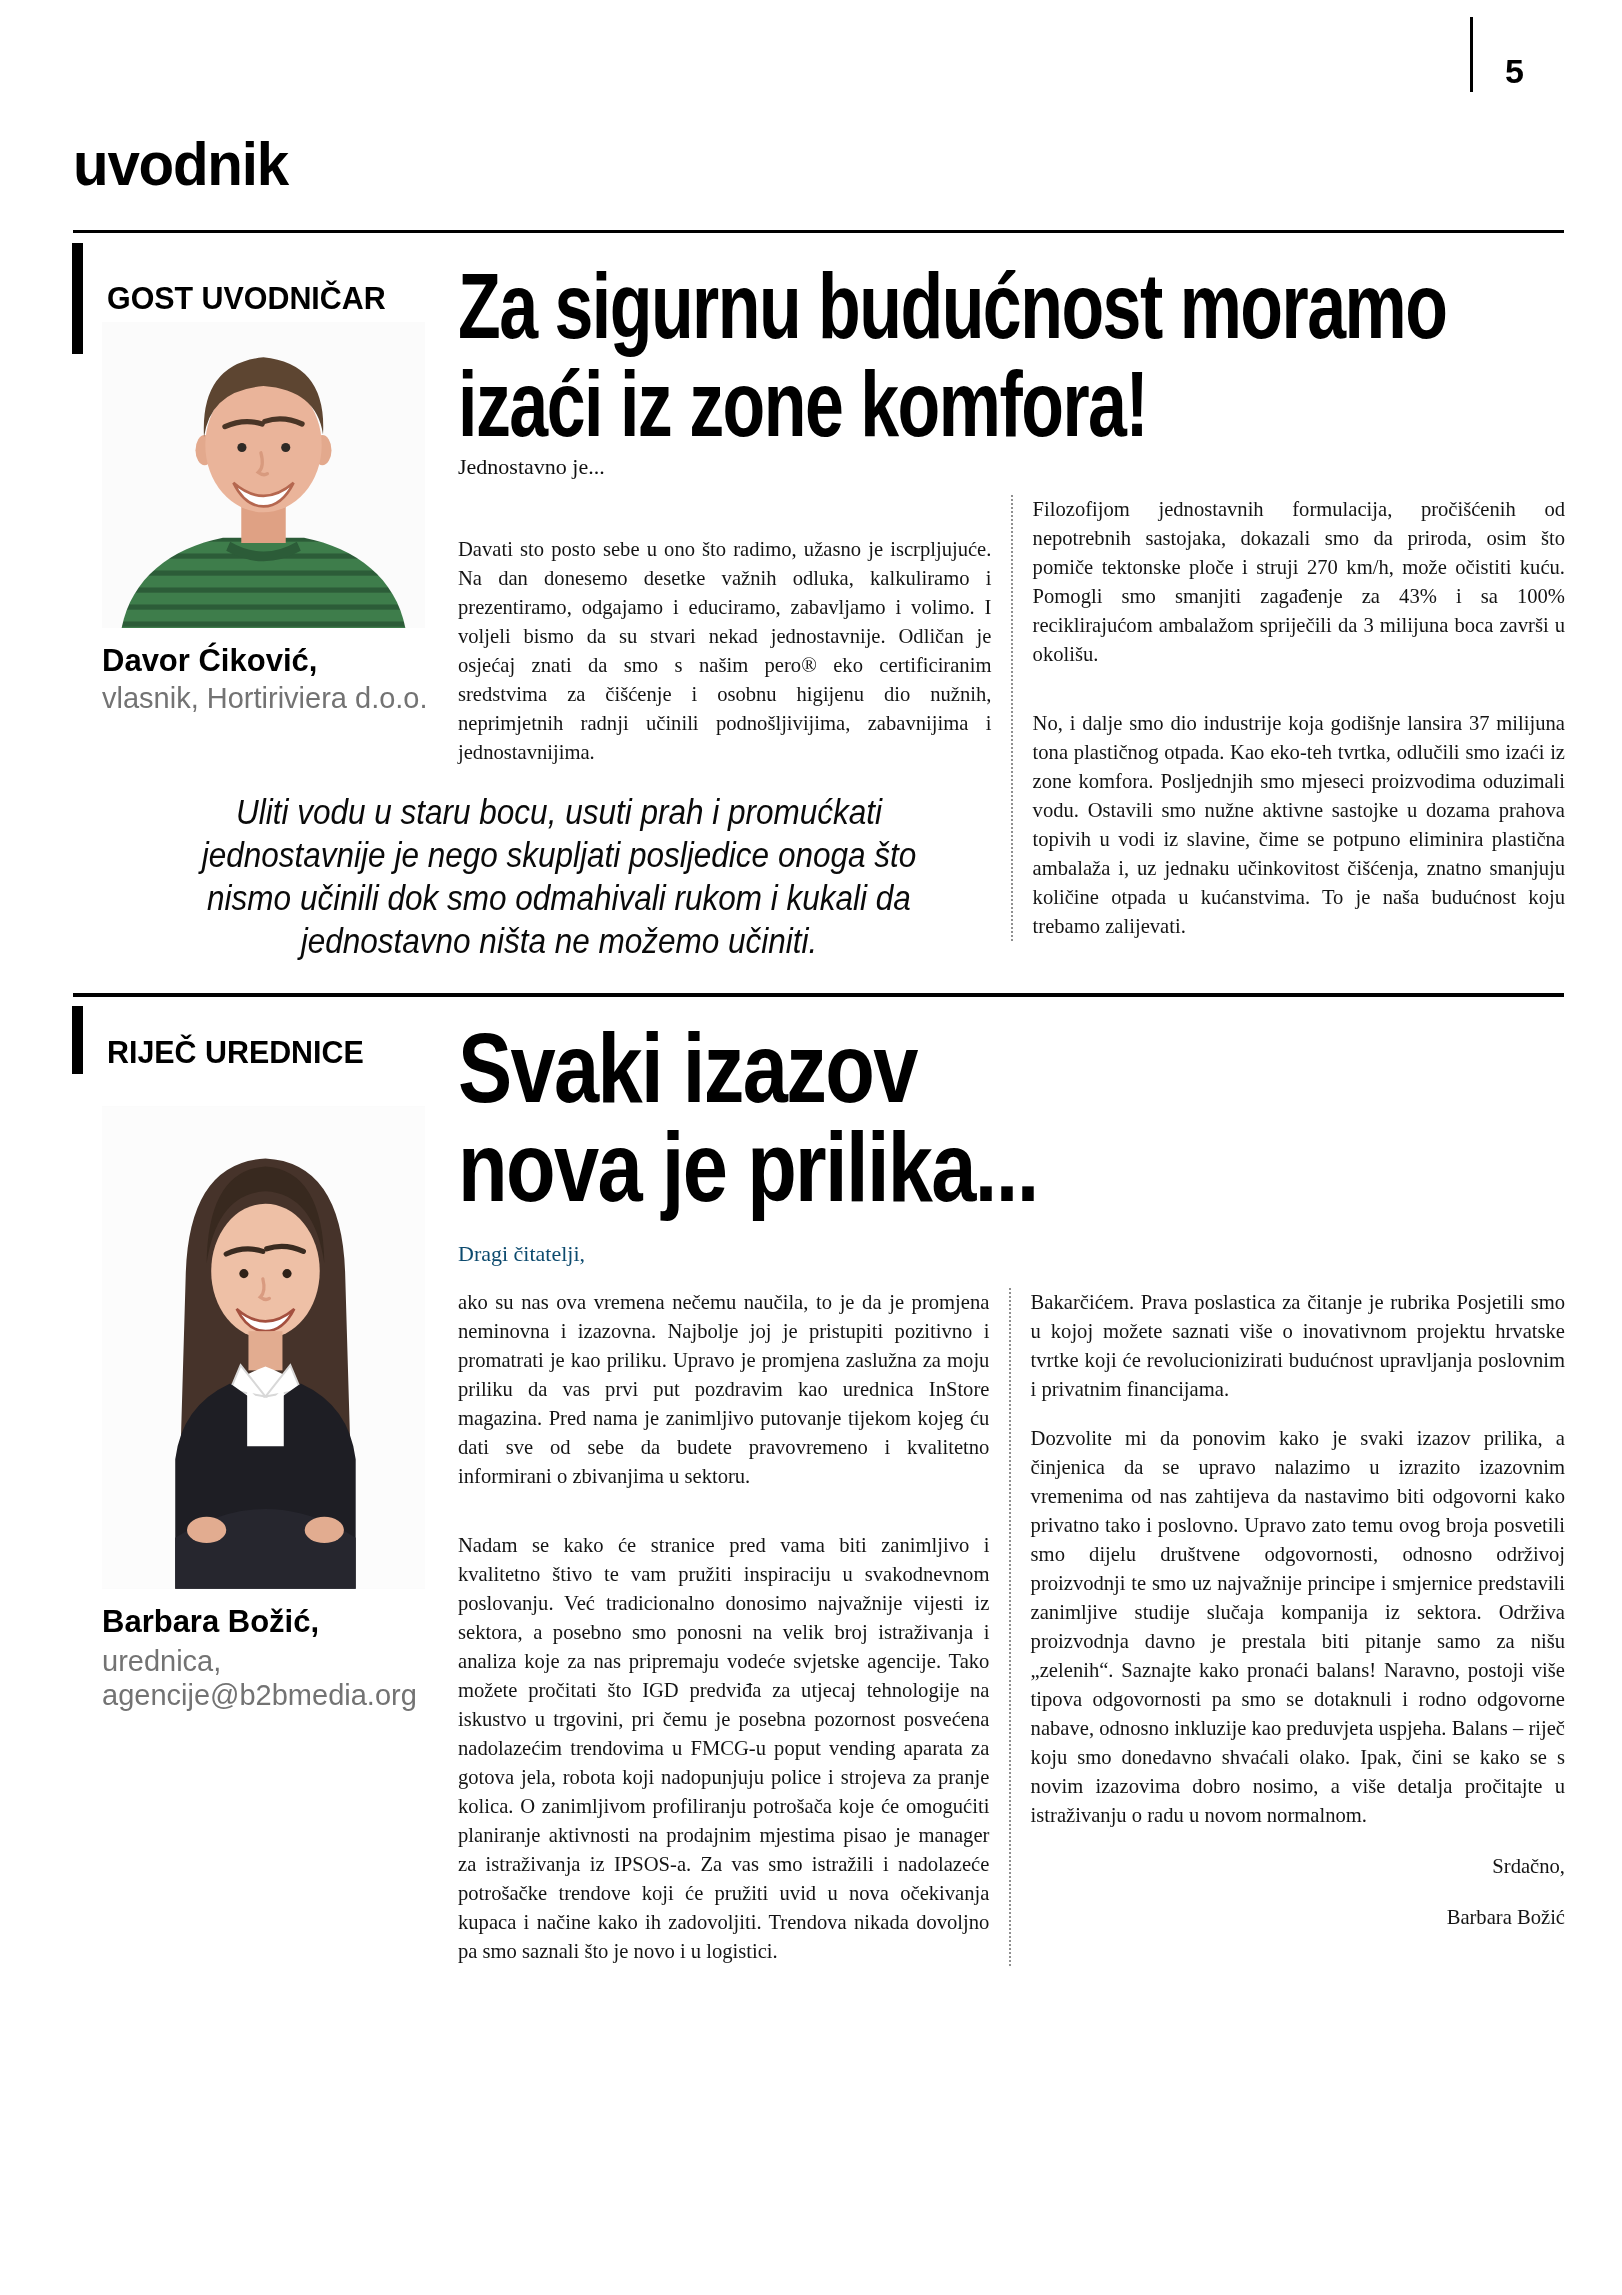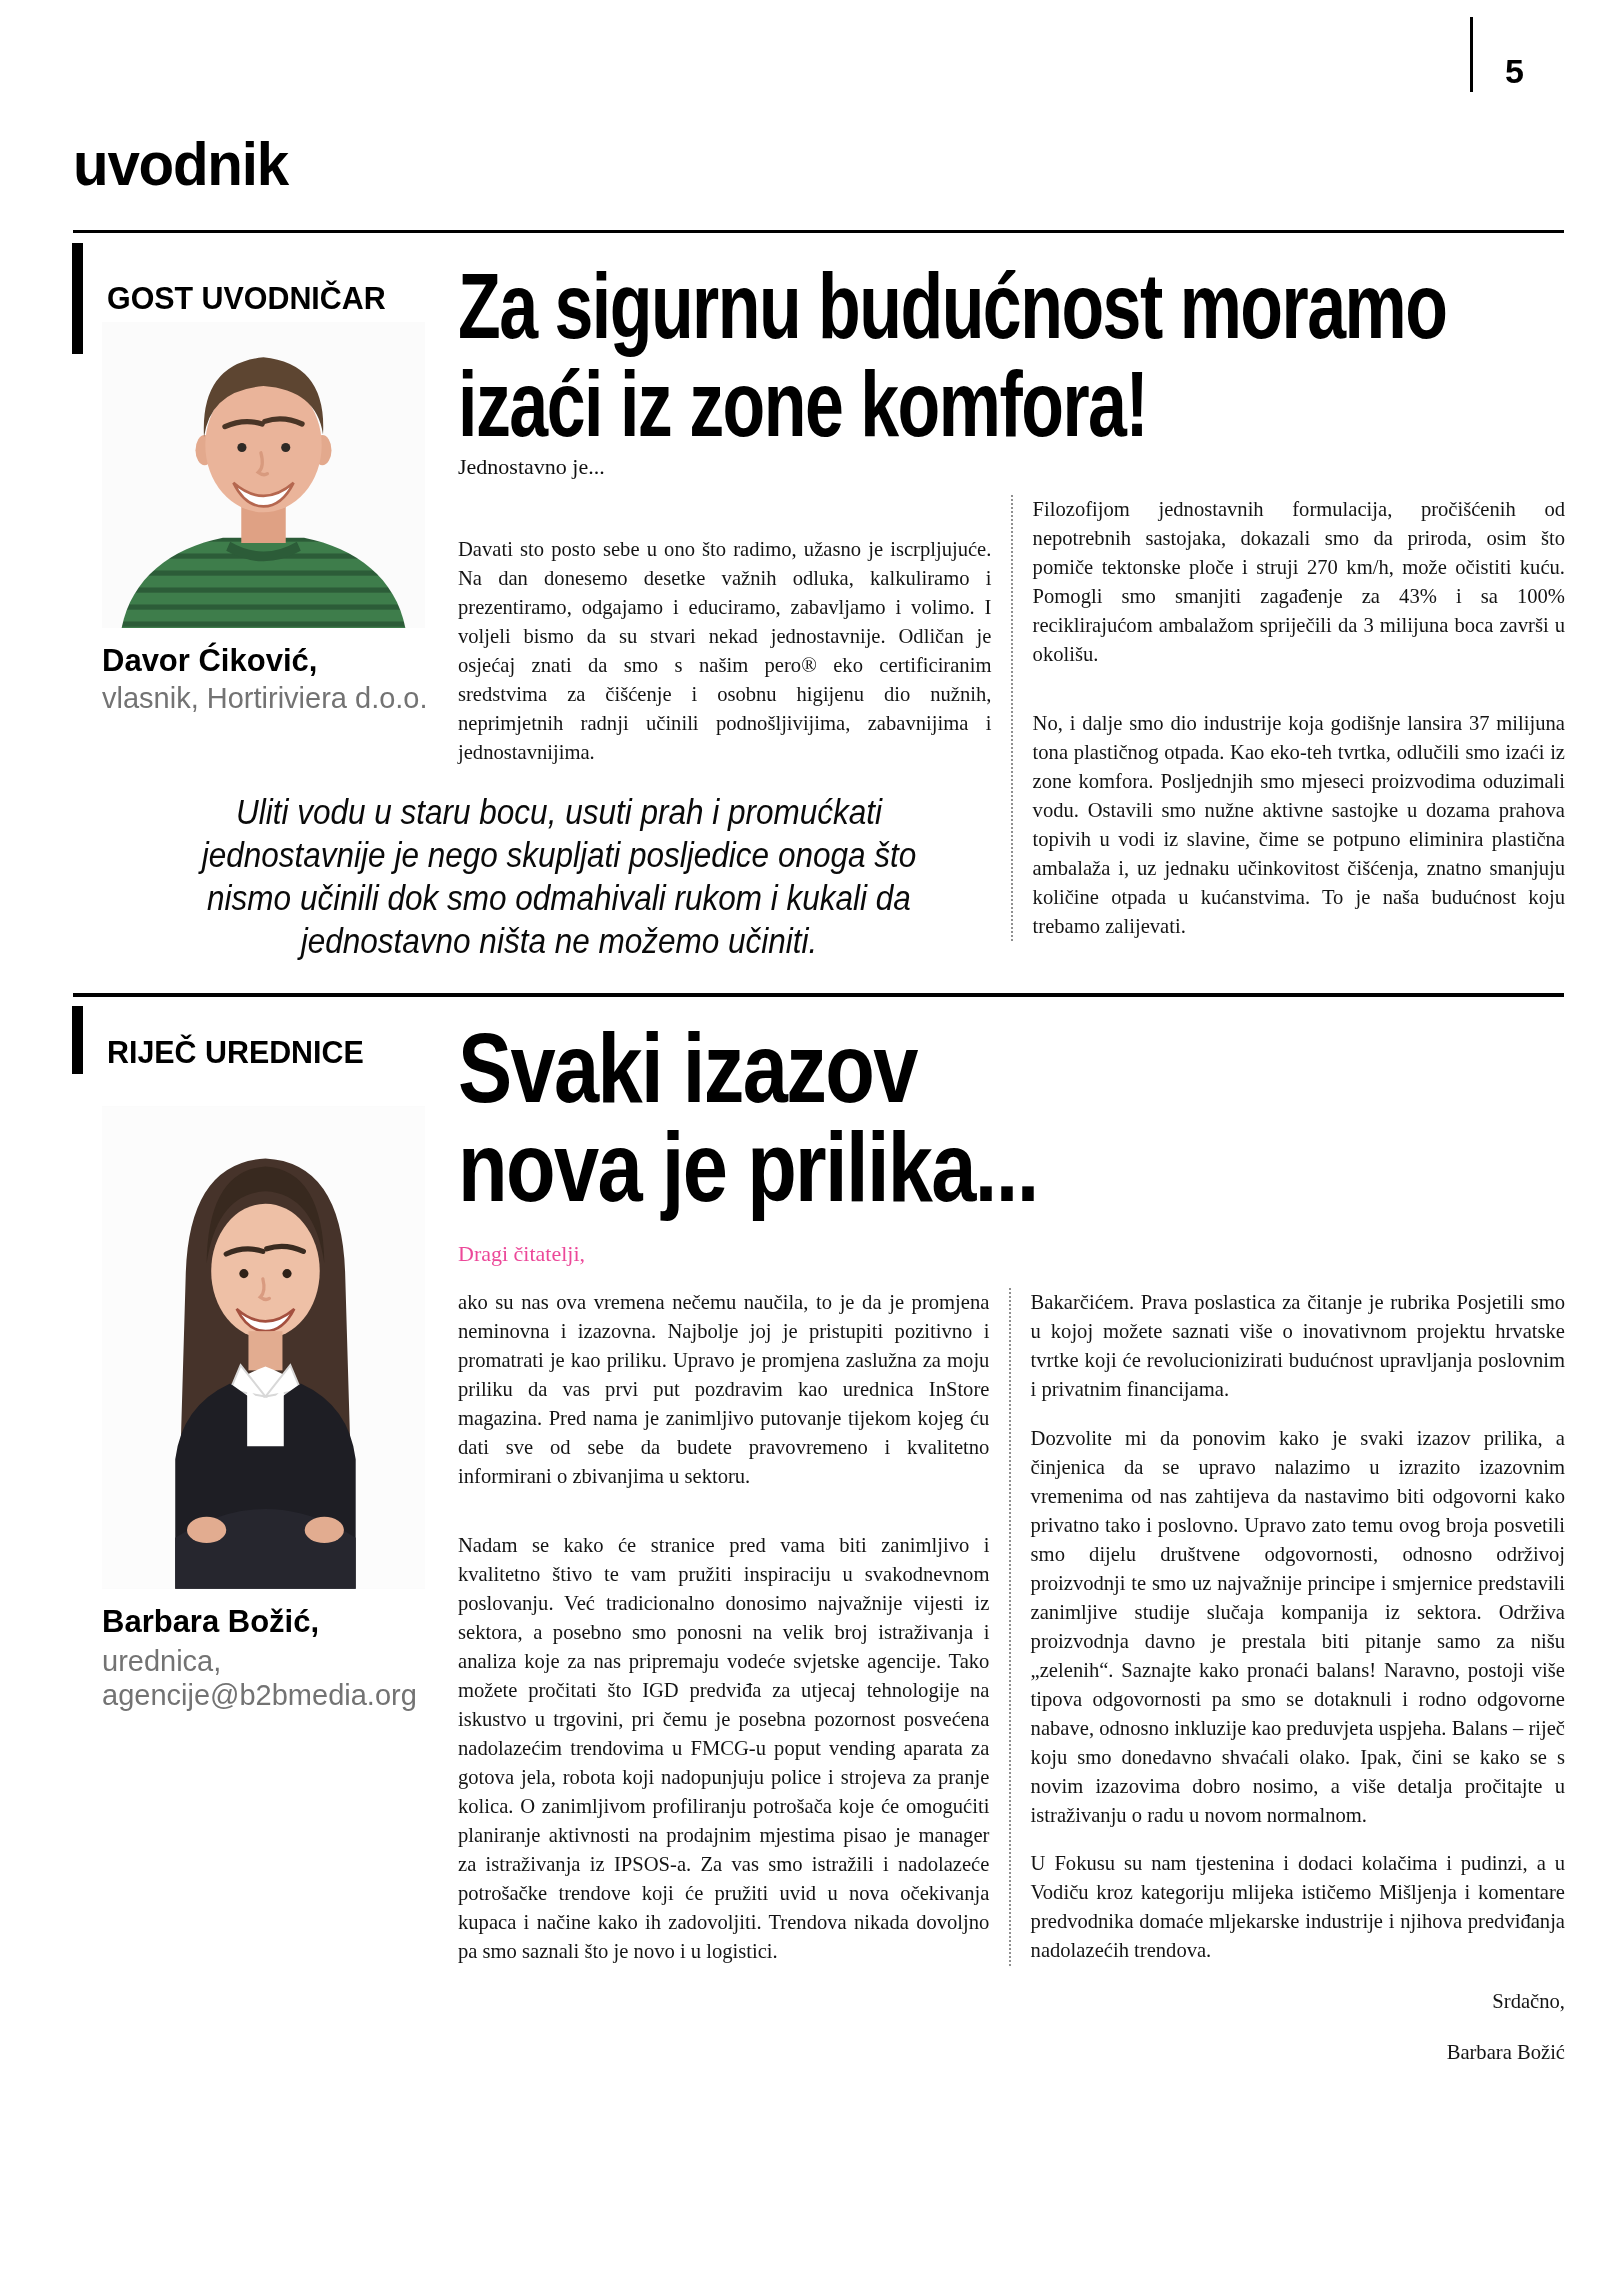--- a/index.html
+++ b/index.html
@@ -47,21 +47,21 @@
 
   
   .cap{left:102px;font-family:"Liberation Sans",sans-serif;color:#000;}
   .capname{font-weight:700;font-size:31px;}
   .capline{font-size:29px;color:#737373;}
   .cap1name{top:643px;} .cap1role{top:682px;}
   .cap2name{top:1604px;} .cap2role{top:1645px;} .cap2mail{top:1679px;}
 
   
   .standfirst{left:458px;top:454px;font-size:22px;color:#101010;}
-  .salutation{left:458px;top:1241px;font-size:22px;color:#ec4899;}
+  .salutation{left:458px;top:1241px;font-size:22px;color:#0c4a6e;}
   .cols{display:flex;align-items:flex-start;}
   .cols1{left:458px;top:495px;width:1107px;}
   .cols2{left:458px;top:1288px;width:1107px;}
   .colA{width:553px;box-sizing:border-box;padding-right:19.6px;}
   .colB{flex:1;box-sizing:border-box;padding-left:19.6px;}
   .cols1 .colB{border-left:2px dotted #8f8f8f;}
   .cols2 .colA{border-right:2px dotted #8f8f8f;}
   .cols p{margin:0 0 19.6px 0;font-size:20.6px;line-height:29px;text-align:justify;color:#141414;}
   .cols p:last-child{margin-bottom:0;margin-top:40px;}
   .signoff{text-align:right !important;margin-top:22px !important;}
@@ -172,20 +172,19 @@
   <div class="abs salutation">Dragi čitatelji,</div>
 
   <div class="abs cols cols2">
     <div class="colA">
       <p>ako su nas ova vremena nečemu naučila, to je da je promjena neminovna i izazovna. Najbolje joj je pristupiti pozitivno i promatrati je kao priliku. Upravo je promjena zaslužna za moju priliku da vas prvi put pozdravim kao urednica InStore magazina. Pred nama je zanimljivo putovanje tijekom kojeg ću dati sve od sebe da budete pravovremeno i kvalitetno informirani o zbivanjima u sektoru.</p>
       <p>Nadam se kako će stranice pred vama biti zanimljivo i kvalitetno štivo te vam pružiti inspiraciju u svakodnevnom poslovanju. Već tradicionalno donosimo najvažnije vijesti iz sektora, a posebno smo ponosni na velik broj istraživanja i analiza koje za nas pripremaju vodeće svjetske agencije. Tako možete pročitati što IGD predviđa za utjecaj tehnologije na iskustvo u trgovini, pri čemu je posebna pozornost posvećena nadolazećim trendovima u FMCG-u poput vending aparata za gotova jela, robota koji nadopunjuju police i strojeva za pranje kolica. O zanimljivom profiliranju potrošača koje će omogućiti planiranje aktivnosti na prodajnim mjestima pisao je manager za istraživanja iz IPSOS-a. Za vas smo istražili i nadolazeće potrošačke trendove koji će pružiti uvid u nova očekivanja kupaca i načine kako ih zadovoljiti. Trendova nikada dovoljno pa smo saznali što je novo i u logistici.</p>
     </div>
     <div class="colB">
       <p>Bakarčićem. Prava poslastica za čitanje je rubrika Posjetili smo u kojoj možete saznati više o inovativnom projektu hrvatske tvrtke koji će revolucionizirati budućnost upravljanja poslovnim i privatnim financijama.</p>
       <p>Dozvolite mi da ponovim kako je svaki izazov prilika, a činjenica da se upravo nalazimo u izrazito izazovnim vremenima od nas zahtijeva da nastavimo biti odgovorni kako privatno tako i poslovno. Upravo zato temu ovog broja posvetili smo dijelu društvene odgovornosti, odnosno održivoj proizvodnji te smo uz najvažnije principe i smjernice predstavili zanimljive studije slučaja kompanija iz sektora. Održiva proizvodnja davno je prestala biti pitanje samo za nišu „zelenih“. Saznajte kako pronaći balans! Naravno, postoji više tipova odgovornosti pa smo se dotaknuli i rodno odgovorne nabave, odnosno inkluzije kao preduvjeta uspjeha. Balans – riječ koju smo donedavno shvaćali olako. Ipak, čini se kako se s novim izazovima dobro nosimo, a više detalja pročitajte u istraživanju o radu u novom normalnom.</p>
-      <p>U Fokusu su nam tjestenina i dodaci kolačima i pudinzi, a u Vodiču kroz kategoriju mlijeka ističemo Mišljenja i komentare predvodnika domaće mljekarske industrije i njihova predviđanja nadolazećih trendova.</p>
       <p class="signoff">Srdačno,</p>
       <p class="signoff">Barbara Božić</p>
     </div>
   </div>
 
 </div>
 
 
 </body></html>

